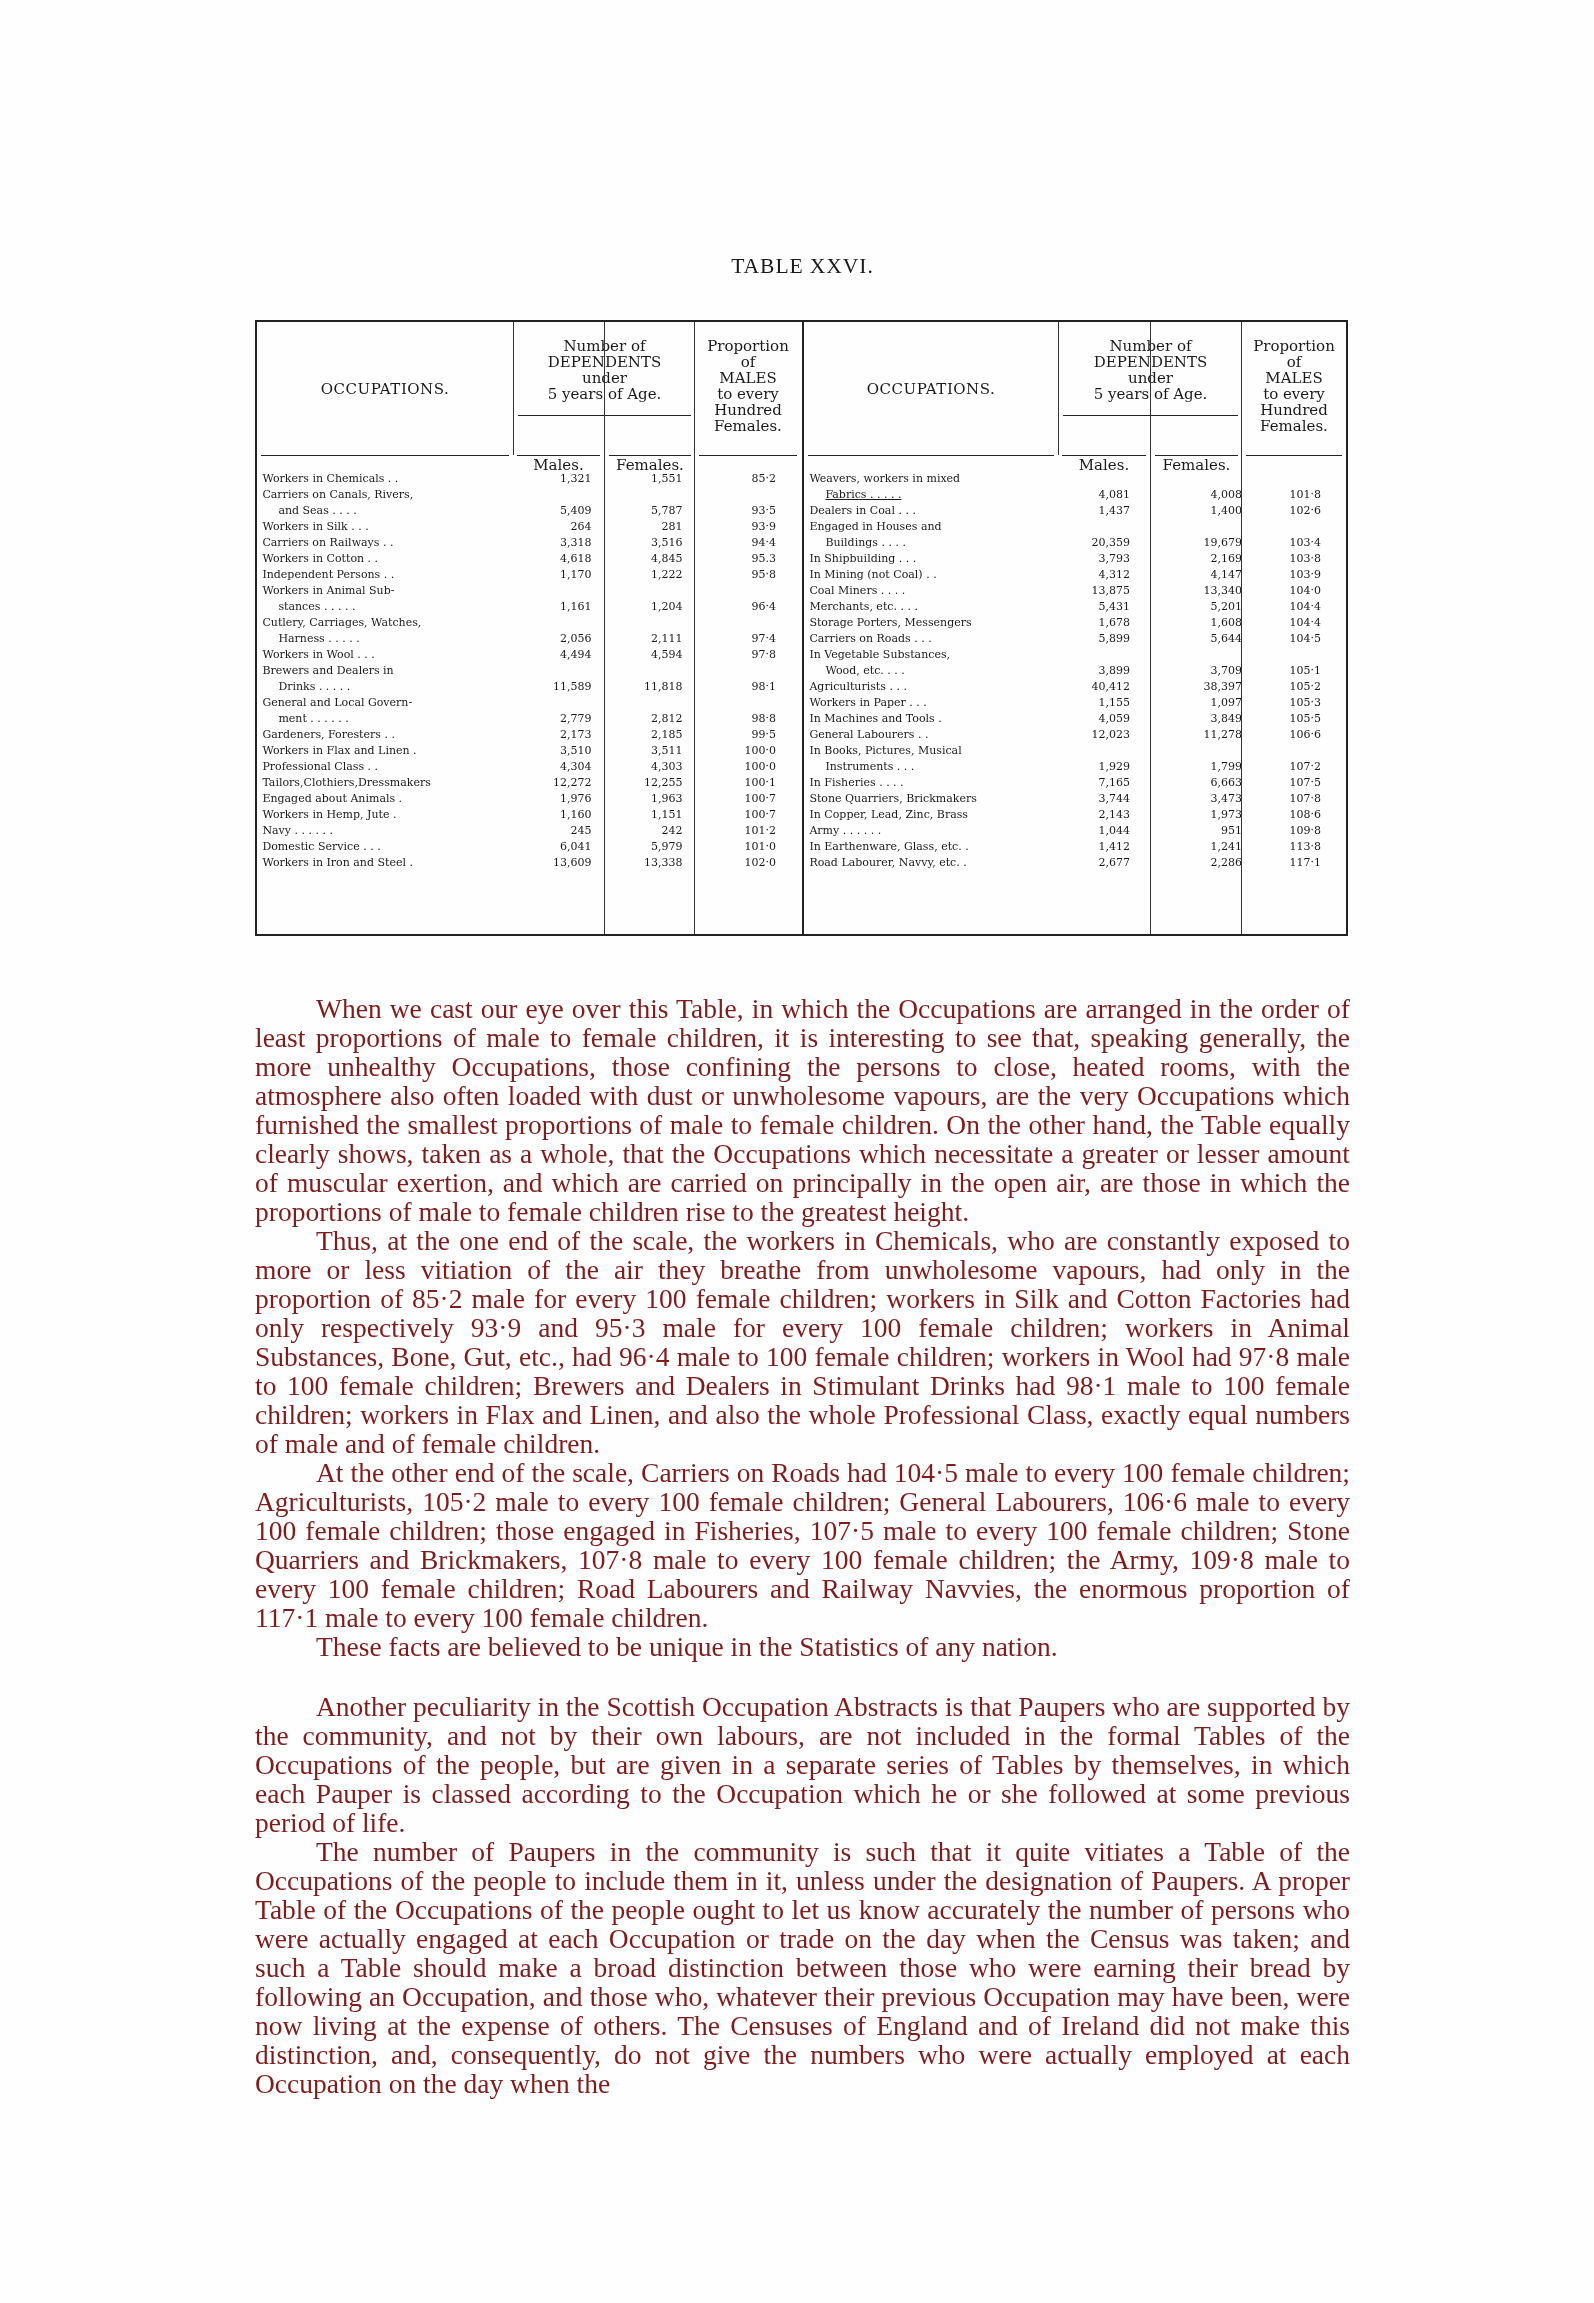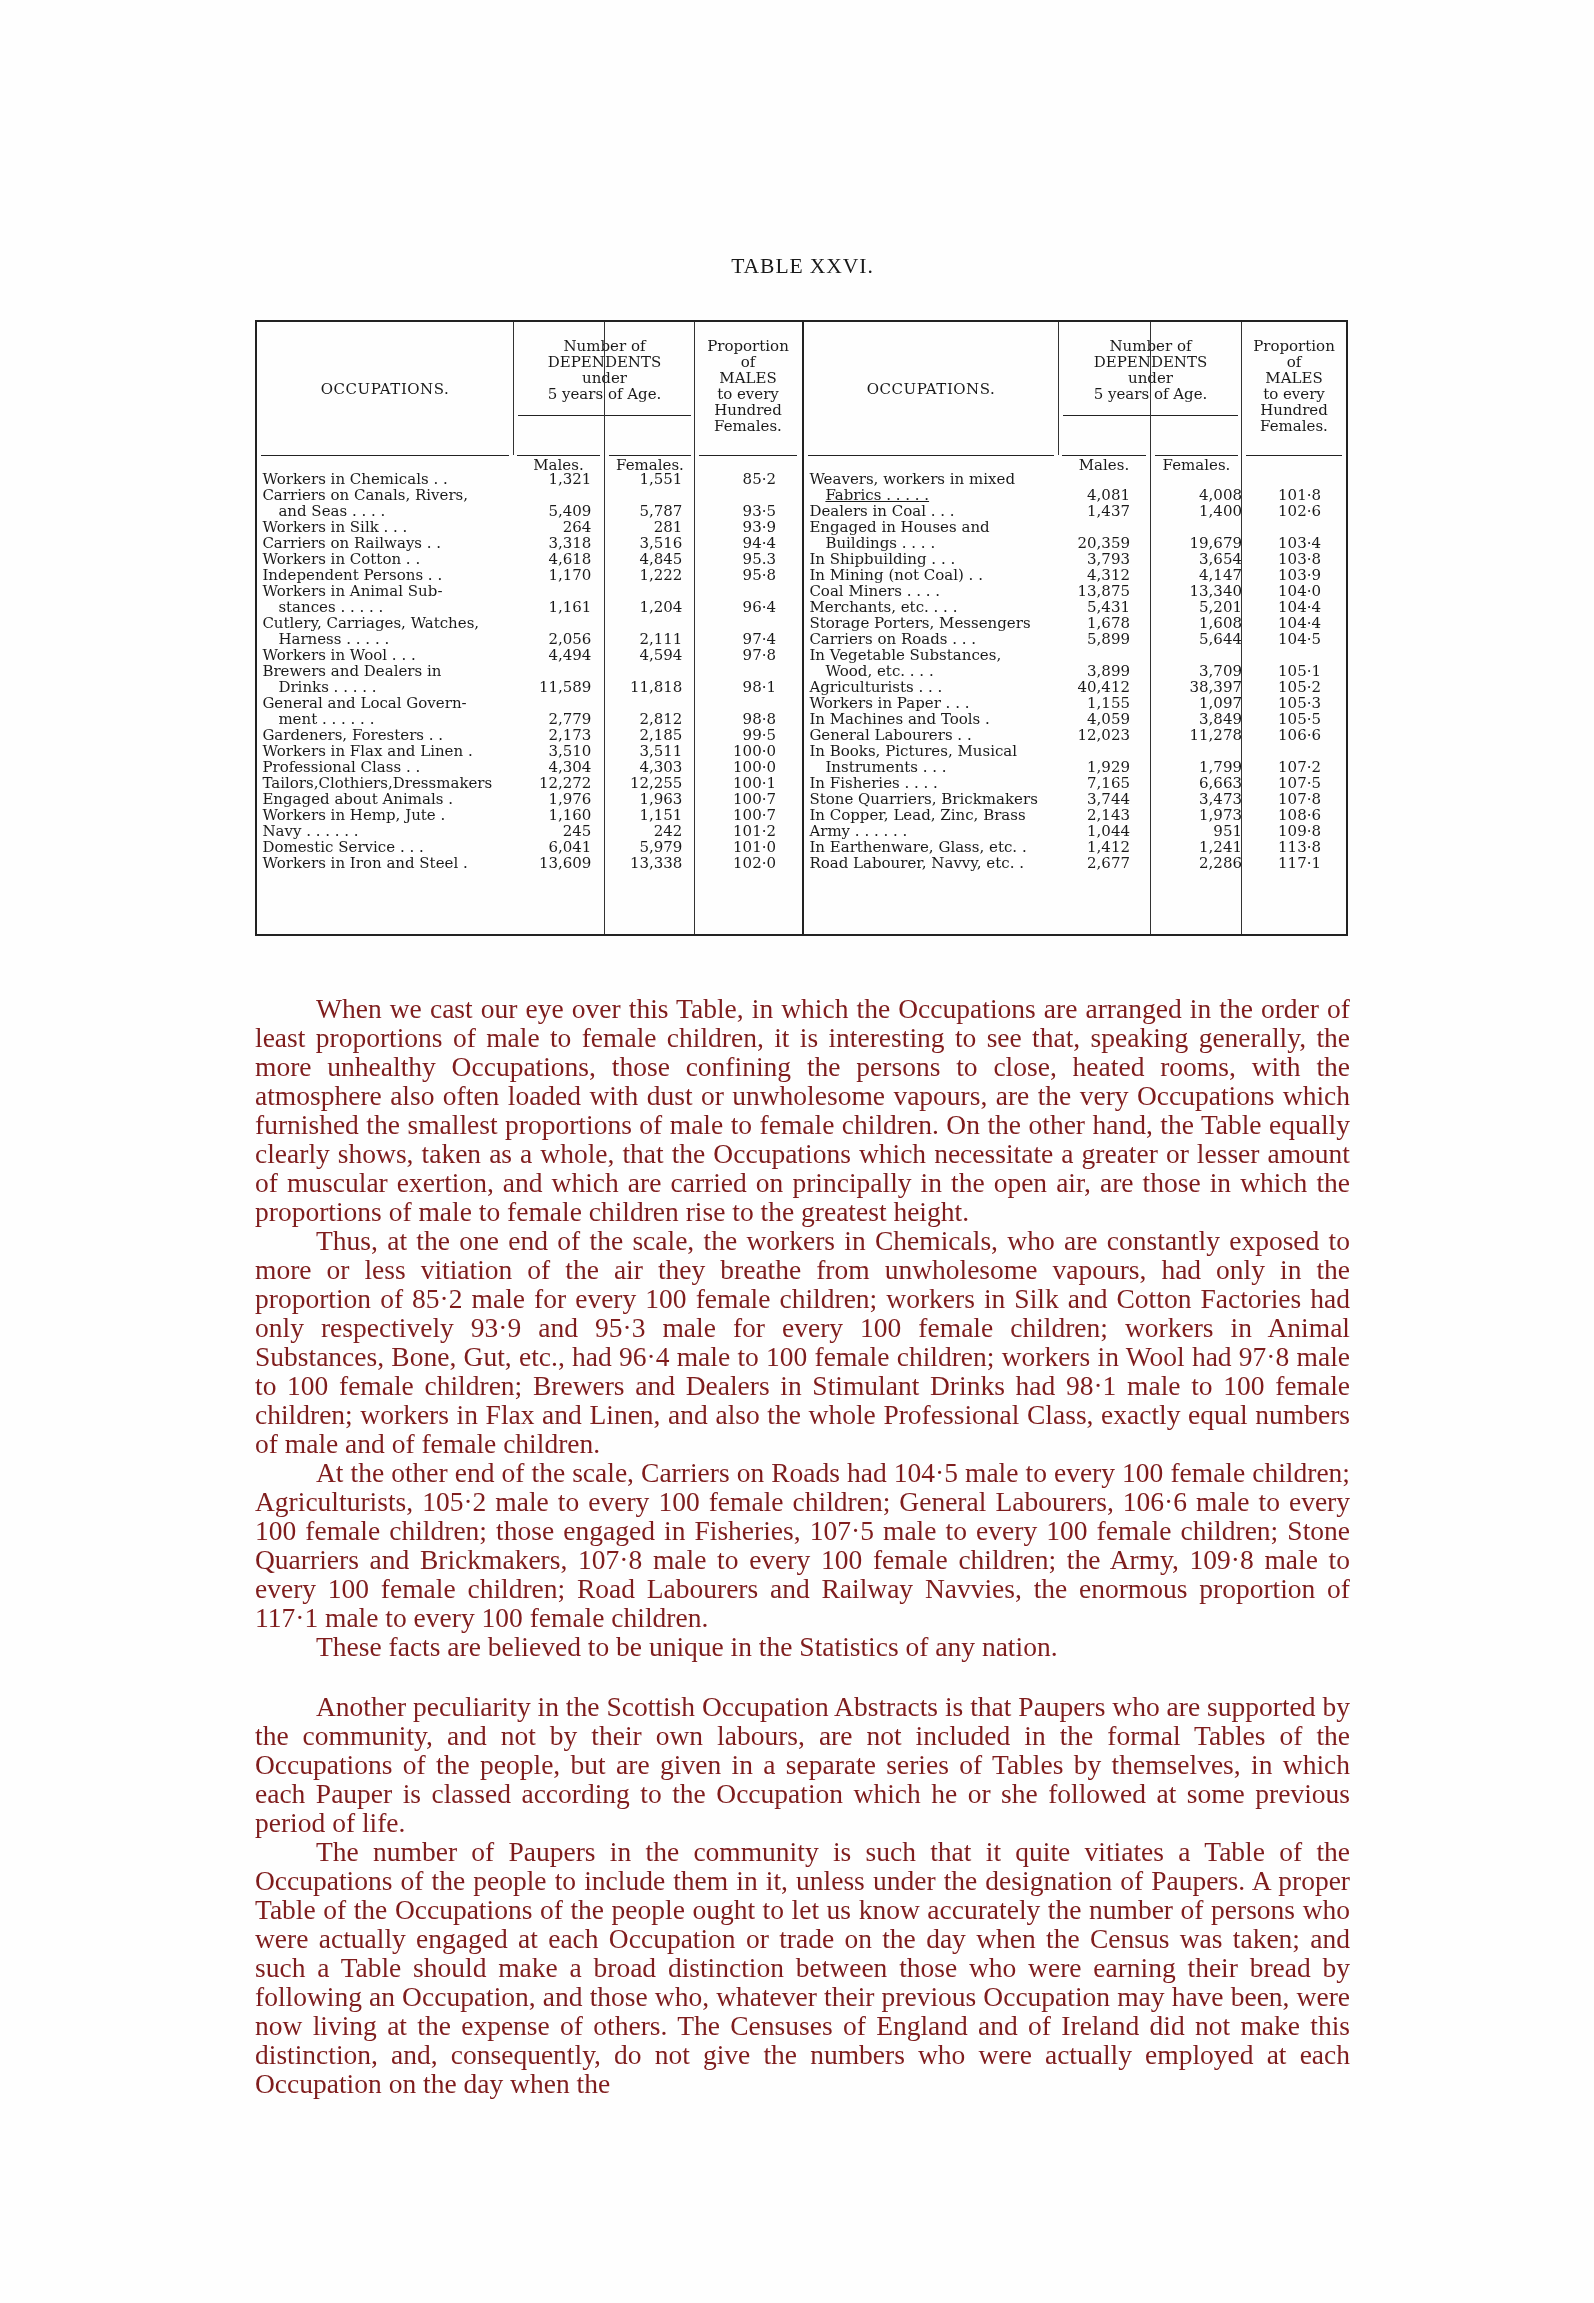--- a/index.html
+++ b/index.html
@@ -28,21 +28,21 @@
          font-size: 15px; line-height: 16px; text-align: center; box-sizing: border-box; }
   .hdr-line { position: absolute; left: 3.6px; right: 3.6px; top: 133px; border-top: 1.8px solid #222; }
 
   .occ-hdr { display: flex; align-items: center; justify-content: center; letter-spacing: 0.5px; }
   .dep-group { position: absolute; top: 0; height: 133px; box-sizing: border-box; }
   .dep-top { position: absolute; left: 0; right: 0; top: 16px; text-align: center; font-size: 15px; line-height: 16px; }
   .dep-rule { position: absolute; left: 3.6px; right: 3.6px; top: 93px; border-top: 1.8px solid #222; }
   .sub-hdr { position: absolute; top: 90px; font-size: 15px; text-align: center; margin-top: 44px; }
   .prop-hdr { padding-top: 16px; }
 
-  .rows { position: absolute; left: 0; right: 0; top: 149px; font-size: 15px; line-height: 16px; }
+  .rows { position: absolute; left: 0; right: 0; top: 149px; font-size: 11px; line-height: 16px; }
   .row { position: relative; }
   .occ-cell { padding-left: 5.4px; padding-right: 7.2px; text-align: justify; }
   .occ-cell .cont { display: block; padding-left: 16px; }
   .num-cell { text-align: right; }
 
   .body-text { position: absolute; left: 255px; top: 994px; width: 1095px;
                font-family: "Liberation Serif", serif; font-size: 27.5px; line-height: 29px;
                text-align: justify; color: #7f1d1d; }
   .body-text p { margin: 0; text-indent: 61px; }
   .body-text p.gap { margin-top: 31px; }
@@ -335,21 +335,21 @@
             <div class="row num-cell">2,677</div>
           </div>
       </div>
       <div class="col" style="left:346px;width:92px;border-left:1.4px solid #333;">
         <div class="sub-hdr" style="left:0;right:0;">Females.</div>
         <div class="hdr-line"></div>
         <div class="rows" style="">
             <div class="row num-cell"><br>4,008</div>
             <div class="row num-cell">1,400</div>
             <div class="row num-cell"><br>19,679</div>
-            <div class="row num-cell">3,654</div>
+            <div class="row num-cell">2,169</div>
             <div class="row num-cell">4,147</div>
             <div class="row num-cell">13,340</div>
             <div class="row num-cell">5,201</div>
             <div class="row num-cell">1,608</div>
             <div class="row num-cell">5,644</div>
             <div class="row num-cell"><br>3,709</div>
             <div class="row num-cell">38,397</div>
             <div class="row num-cell">1,097</div>
             <div class="row num-cell">3,849</div>
             <div class="row num-cell">11,278</div>

